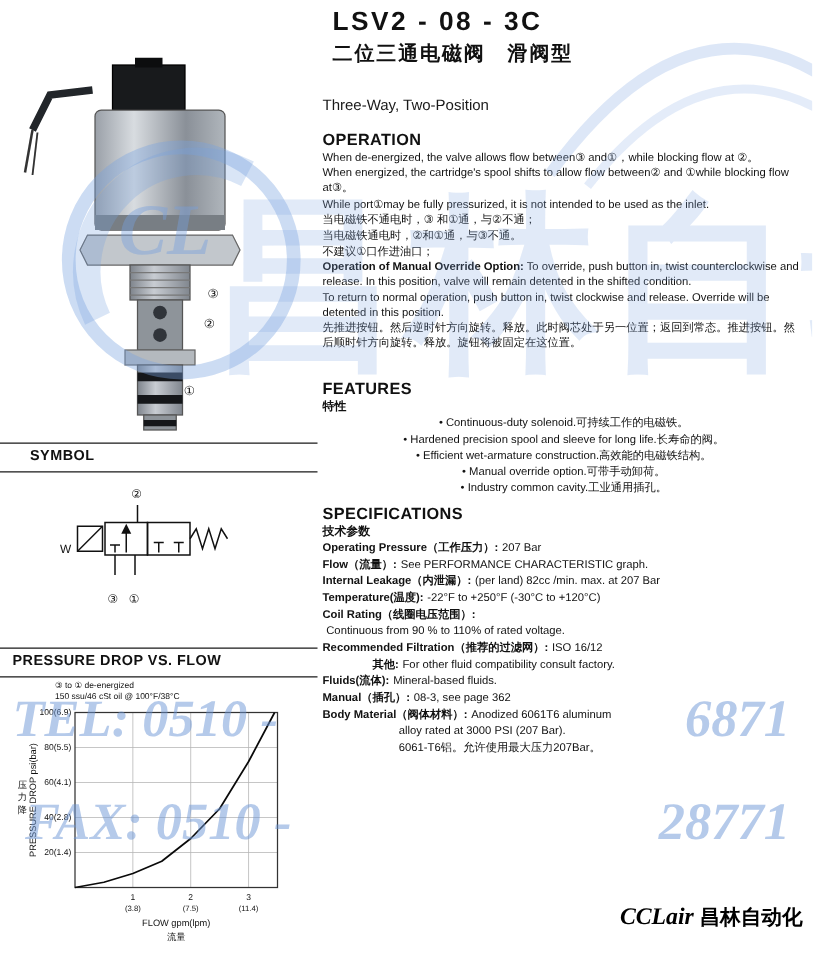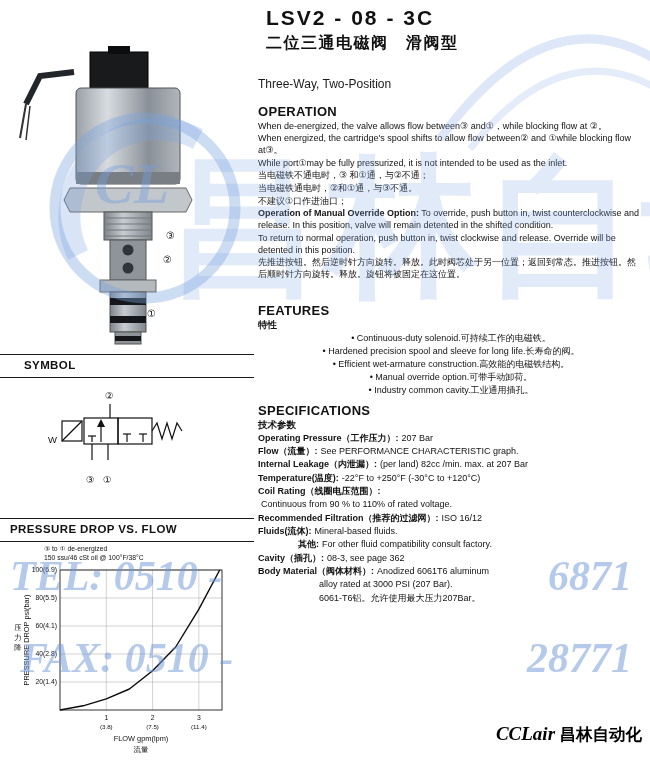--- a/index.html
+++ b/index.html
@@ -268,25 +268,25 @@
         <div class="spec" data-ind=""><b>Internal Leakage（内泄漏）:</b><span>(per land) 82cc /min. max. at 207 Bar</span></div>
 
         <div class="spec" data-ind=""><b>Temperature(温度):</b><span>-22°F to +250°F (-30°C to +120°C)</span></div>
 
         <div class="spec" data-ind=""><b>Coil Rating（线圈电压范围）:</b><span></span></div>
 
         <div class="spec" data-ind=""><b></b><span>Continuous from 90 % to 110% of rated voltage.</span></div>
 
         <div class="spec" data-ind=""><b>Recommended Filtration（推荐的过滤网）:</b><span>ISO 16/12</span></div>
 
+        <div class="spec" data-ind="i1"><b>其他:</b><span>For other fluid compatibility consult factory.</span></div>
+
         <div class="spec" data-ind=""><b>Fluids(流体):</b><span>Mineral-based fluids.</span></div>
 
-        <div class="spec" data-ind="i1"><b>其他:</b><span>For other fluid compatibility consult factory.</span></div>
-
-        <div class="spec" data-ind=""><b>Cavity（插孔）:</b><span>08-3, see page 362</span></div>
+        <div class="spec" data-ind=""><b>Manual（插孔）:</b><span>08-3, see page 362</span></div>
 
         <div class="spec" data-ind=""><b>Body Material（阀体材料）:</b><span>Anodized 6061T6 aluminum</span></div>
 
         <div class="spec" data-ind="i2"><b></b><span>alloy rated at 3000 PSI (207 Bar).</span></div>
 
         <div class="spec" data-ind="i2"><b></b><span>6061-T6铝。允许使用最大压力207Bar。</span></div>
       </div>
   </div>
 
   <div class="watermark">

